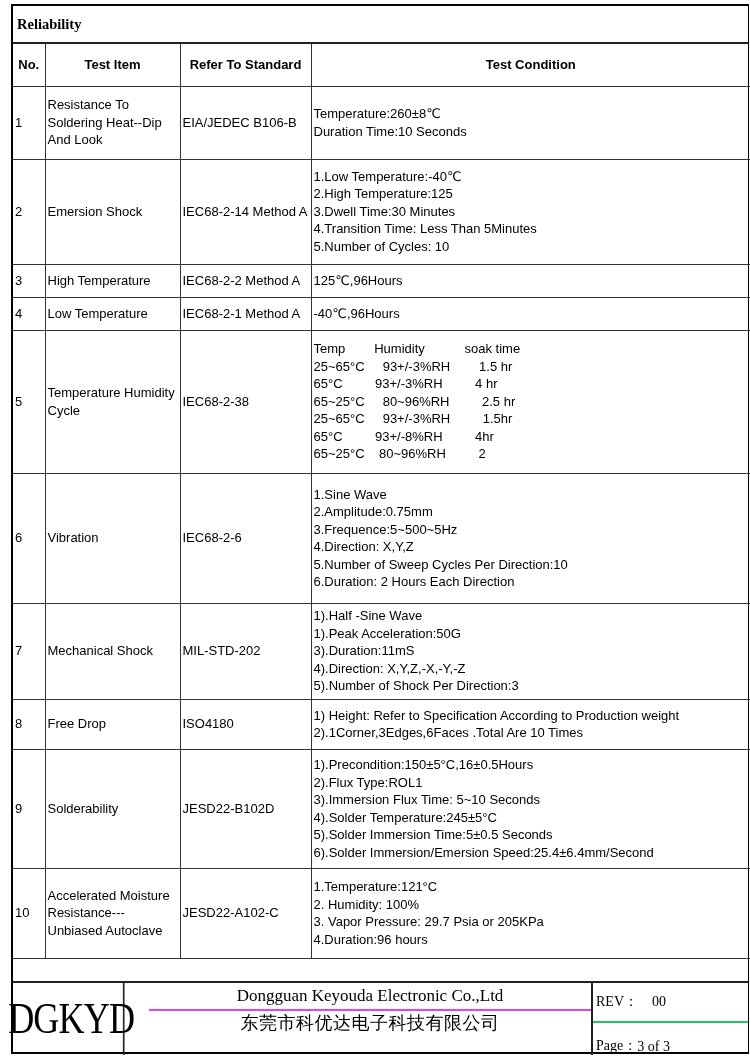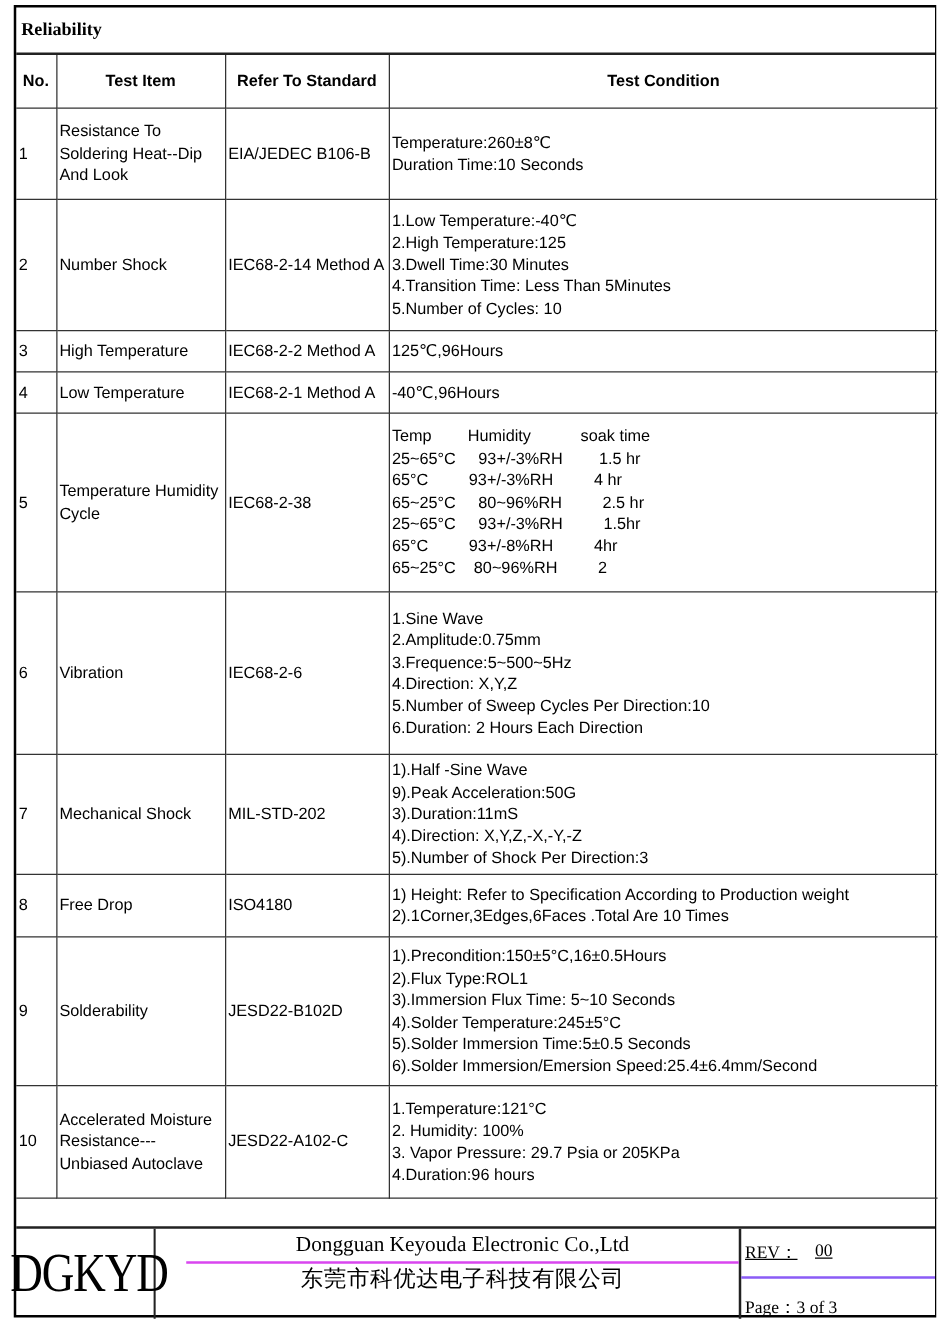--- a/index.html
+++ b/index.html
@@ -18,21 +18,21 @@
   .c-std { width: 131px; }
   .c-cond { width: 439px; }
   .cond-line { display: block; white-space: pre; }
   .blank-row { height: 24px; border-bottom: 2px solid #222; }
   .footer { display: flex; height: 72px; }
   .logo { width: 136px; border-right: 2px solid #222; font-family: "Liberation Serif", "DejaVu Serif", serif; font-size: 44px; display: flex; align-items: center; justify-content: center; transform: scaleX(0.82); transform-origin: left center; padding-left: 8px; letter-spacing: -1px; }
   .footer-mid { flex: 1; display: flex; flex-direction: column; border-right: 2px solid #222; }
   .company-en { height: 36px; border-bottom: 2px solid #d946ef; font-family: "Liberation Serif", "DejaVu Serif", serif; font-size: 17px; display: flex; align-items: center; justify-content: center; }
   .company-cn { flex: 1; font-size: 18px; display: flex; align-items: flex-end; justify-content: center; padding-bottom: 20px; letter-spacing: 0.5px; }
   .footer-right { width: 155px; display: flex; flex-direction: column; }
-  .rev { height: 40px; border-bottom: 2px solid #8b5cf6; font-family: "Liberation Serif", "DejaVu Serif", serif; font-size: 14px; display: flex; align-items: center; padding-left: 3px; text-decoration: underline; }
+  .rev { height: 40px; border-bottom: 2px solid #22c55e; font-family: "Liberation Serif", "DejaVu Serif", serif; font-size: 14px; display: flex; align-items: center; padding-left: 3px; }
   .pg { flex: 1; font-family: "Liberation Serif", "DejaVu Serif", serif; font-size: 14px; display: flex; align-items: flex-end; padding-left: 3px; }
   .gap { display: inline-block; width: 14px; }
 </style>
 </head>
 <body>
 
 <div class="page">
   <div class="section-title">Reliability</div>
 
   <table class="spec">
@@ -55,21 +55,21 @@
           <td>1</td>
           <td>Resistance To Soldering Heat--Dip And Look</td>
           <td>EIA/JEDEC B106-B</td>
           <td>
             <span class="cond-line">Temperature:260±8℃</span>
             <span class="cond-line">Duration Time:10 Seconds</span>
           </td>
         </tr>
         <tr style="height: 105px;">
           <td>2</td>
-          <td>Number Shock</td>
+          <td>Emersion Shock</td>
           <td>IEC68-2-14 Method A</td>
           <td>
             <span class="cond-line">1.Low Temperature:-40℃</span>
             <span class="cond-line">2.High Temperature:125</span>
             <span class="cond-line">3.Dwell Time:30 Minutes</span>
             <span class="cond-line">4.Transition Time: Less Than 5Minutes</span>
             <span class="cond-line">5.Number of Cycles: 10</span>
           </td>
         </tr>
         <tr style="height: 33px;">
@@ -114,21 +114,21 @@
             <span class="cond-line">5.Number of Sweep Cycles Per Direction:10</span>
             <span class="cond-line">6.Duration: 2 Hours Each Direction</span>
           </td>
         </tr>
         <tr style="height: 96px;">
           <td>7</td>
           <td>Mechanical Shock</td>
           <td>MIL-STD-202</td>
           <td>
             <span class="cond-line">1).Half -Sine Wave</span>
-            <span class="cond-line">9).Peak Acceleration:50G</span>
+            <span class="cond-line">1).Peak Acceleration:50G</span>
             <span class="cond-line">3).Duration:11mS</span>
             <span class="cond-line">4).Direction: X,Y,Z,-X,-Y,-Z</span>
             <span class="cond-line">5).Number of Shock Per Direction:3</span>
           </td>
         </tr>
         <tr style="height: 50px;">
           <td>8</td>
           <td>Free Drop</td>
           <td>ISO4180</td>
           <td>

